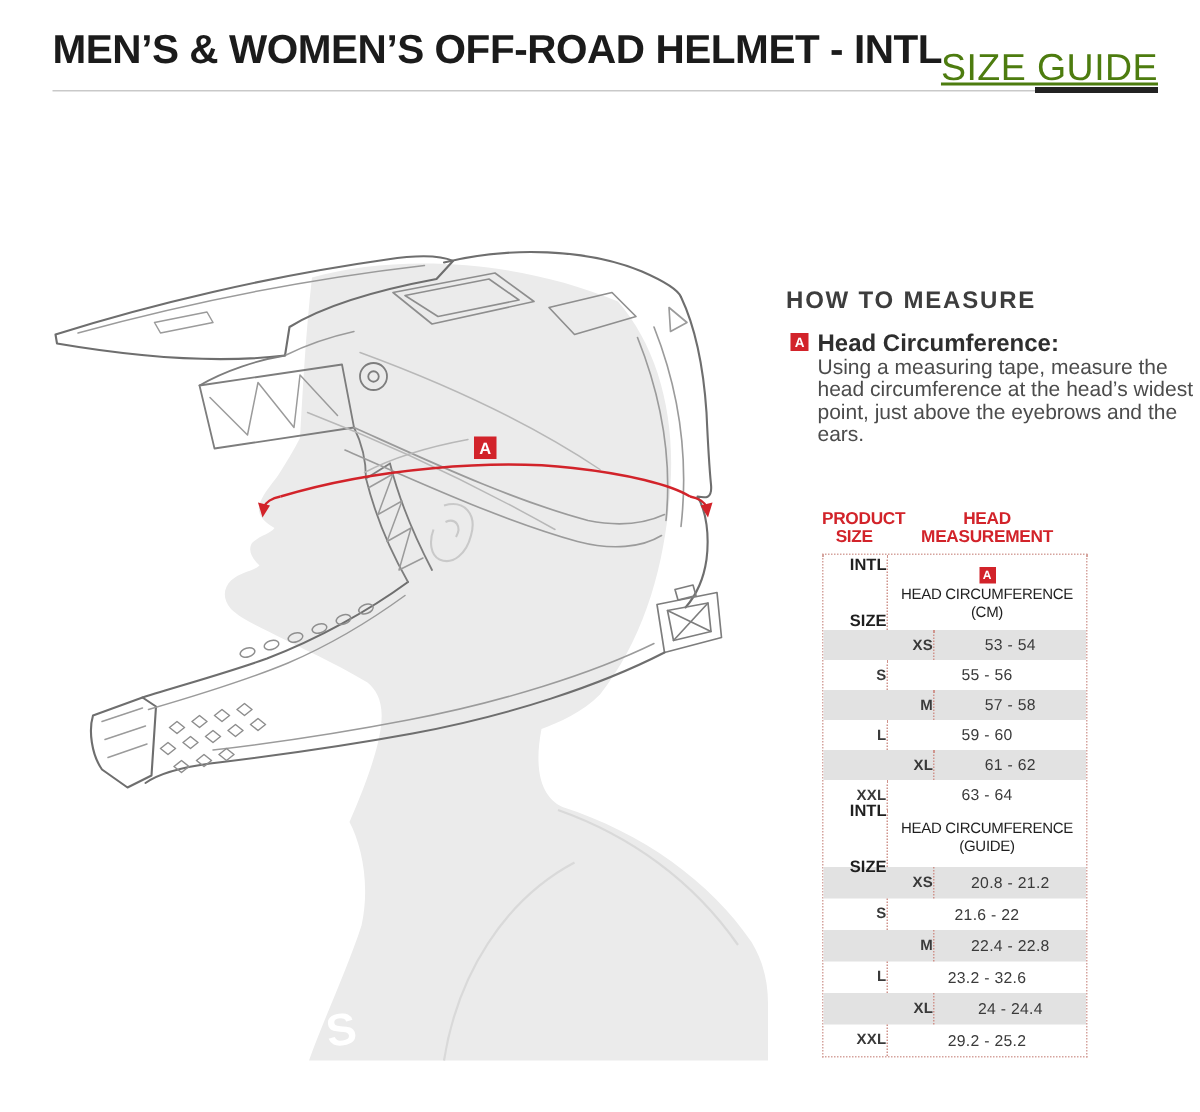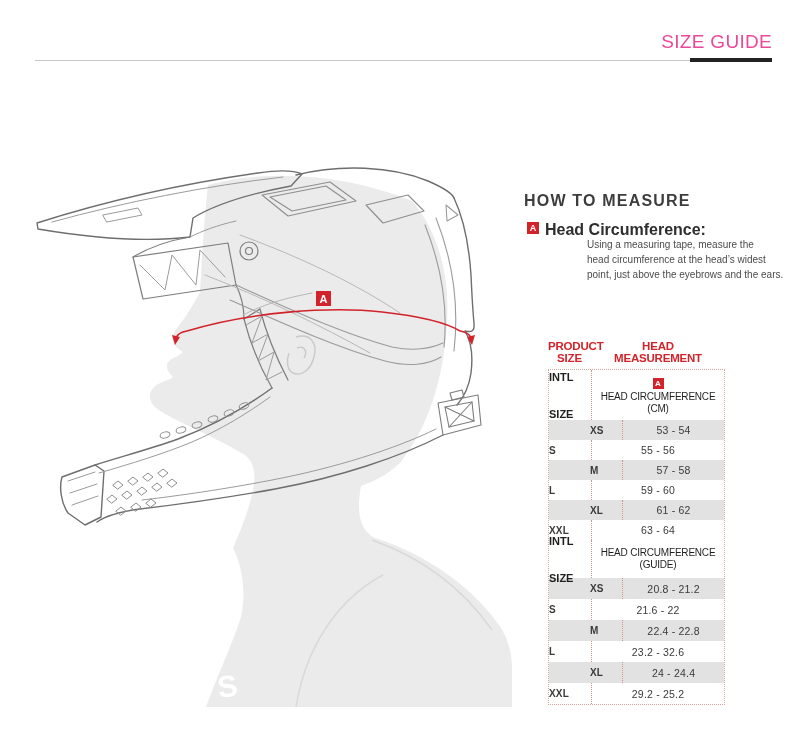--- a/index.html
+++ b/index.html
@@ -6,68 +6,69 @@
   .page{
     position:relative;width:800px;height:741px;background:#ffffff;overflow:hidden;
     font-family:"Liberation Sans", sans-serif;color:#222;
   }
   
   .page-title{
     position:absolute;left:35px;top:18px;font-size:27px;font-weight:bold;
     letter-spacing:-0.3px;color:#1b1b1b;white-space:nowrap;
   }
   .size-guide{
-    position:absolute;right:28px;top:31px;font-size:19px;font-weight:400;
-    letter-spacing:0.3px;color:#ec4899;
+    position:absolute;right:28px;top:31px;font-size:25px;font-weight:400;
+    letter-spacing:0.3px;color:#4d7c0f;text-decoration:underline;
   }
   .header-rule{position:absolute;left:35px;top:60px;width:737px;height:1px;background:#c9c9c9;}
   .header-rule-dark{position:absolute;left:690px;top:58px;width:82px;height:4px;background:#222;}
   
   .htm-heading{
     position:absolute;left:524px;top:192px;font-size:16px;font-weight:bold;
     letter-spacing:1.2px;color:#3d3d3d;white-space:nowrap;
   }
   .badge{
     background:#d2232a;color:#fff;font-weight:bold;text-align:center;
     display:flex;align-items:center;justify-content:center;
   }
   .htm-badge{position:absolute;left:527px;top:222px;width:12px;height:12px;font-size:9px;}
   .htm-label{position:absolute;left:545px;top:221px;font-size:16px;font-weight:bold;color:#2e2e2e;}
-  .htm-desc{position:absolute;left:545px;top:237px;font-size:10px;line-height:15px;color:#4c4c4c;margin-left:42px;}
+  .htm-desc{position:absolute;left:545px;top:237px;font-size:14px;line-height:15px;color:#4c4c4c;}
   
   .col-headers{position:absolute;left:548px;top:340px;width:177px;display:flex;}
   .col-head{font-size:11.5px;font-weight:bold;color:#d2232a;text-align:center;line-height:12px;letter-spacing:-0.2px;}
   .col-head.c1h{width:43px;}
   .col-head.c2h{width:134px;text-align:center;}
   .tbl{
     position:absolute;left:548px;top:369px;width:177px;
     border:1px dotted #d5a39d;box-sizing:border-box;background:#fff;
   }
   .trow{display:flex;align-items:center;}
   .trow .c1{width:43px;box-sizing:border-box;border-right:1px dotted #cf938c;
-    display:flex;flex-direction:column;align-items:flex-start;justify-content:center;align-self:stretch;gap:25px;}
+    display:flex;flex-direction:column;align-items:flex-end;justify-content:center;align-self:stretch;gap:25px;}
   .trow .c2{width:132px;display:flex;flex-direction:column;align-items:center;justify-content:center;}
   .trow.data{height:20px;}
   .trow.data-in{height:21px;}
   .trow.gray{background:#e2e2e2;padding-left:41px;}
   .t-size{font-size:10px;font-weight:bold;color:#3a3a3a;letter-spacing:0.2px;}
   .t-val{font-size:10.5px;color:#3a3a3a;letter-spacing:0.2px;}
   .trow.subhead{height:50px;}
   .trow.subhead2{height:38px;}
   .sub-l{font-size:11px;font-weight:bold;color:#1f1f1f;line-height:12px;text-align:center;}
   .sub-m{font-size:10px;font-weight:normal;color:#1f1f1f;line-height:12px;letter-spacing:-0.2px;}
   .tbl-badge{width:11px;height:11px;font-size:8px;margin:2px 0 2px 0;}
   
   .illus{position:absolute;left:0;top:85px;width:530px;height:660px;}
 </style>
 </head>
 <body>
 
 <div class="page">
 
+  <div class="page-title">MEN’S &amp; WOMEN’S OFF-ROAD HELMET - INTL</div>
   <div class="size-guide">SIZE GUIDE</div>
   <div class="header-rule"></div>
   <div class="header-rule-dark"></div>
 
   <svg class="illus" viewBox="0 0 530 660" aria-hidden="true">
 
     <g>
       <path fill="#ebebeb" d="M 208,100
         C 265,84 345,88 412,116
         C 438,146 450,190 447,238

